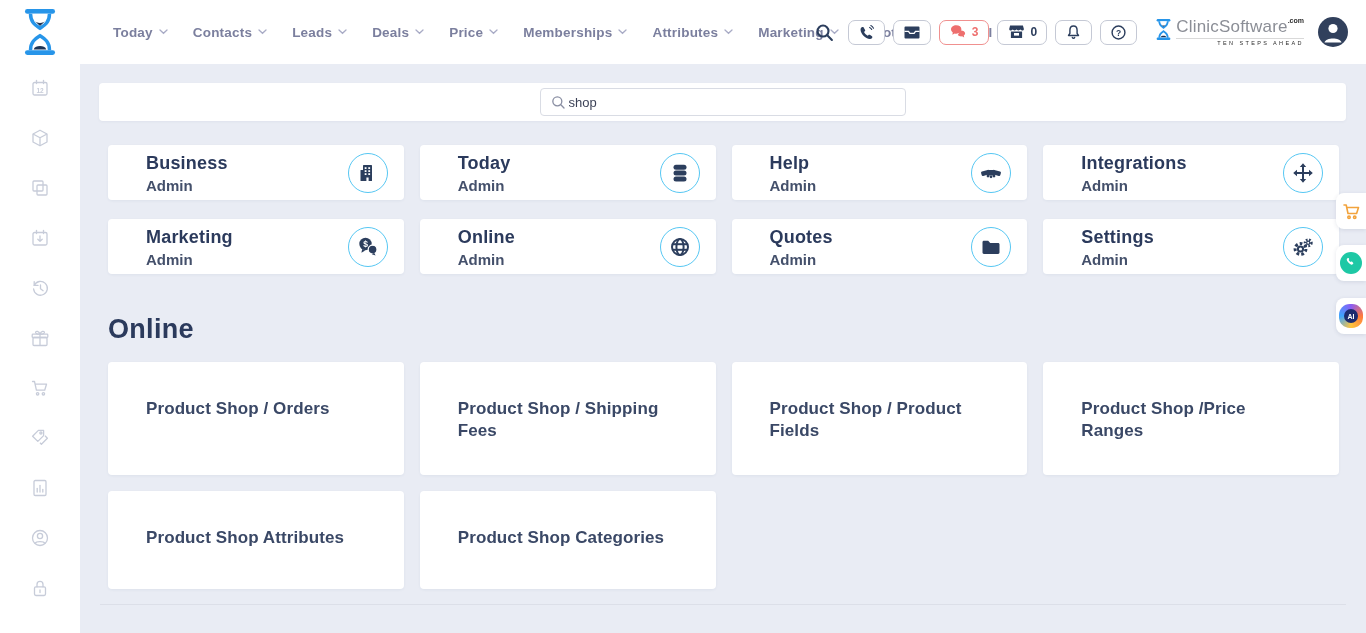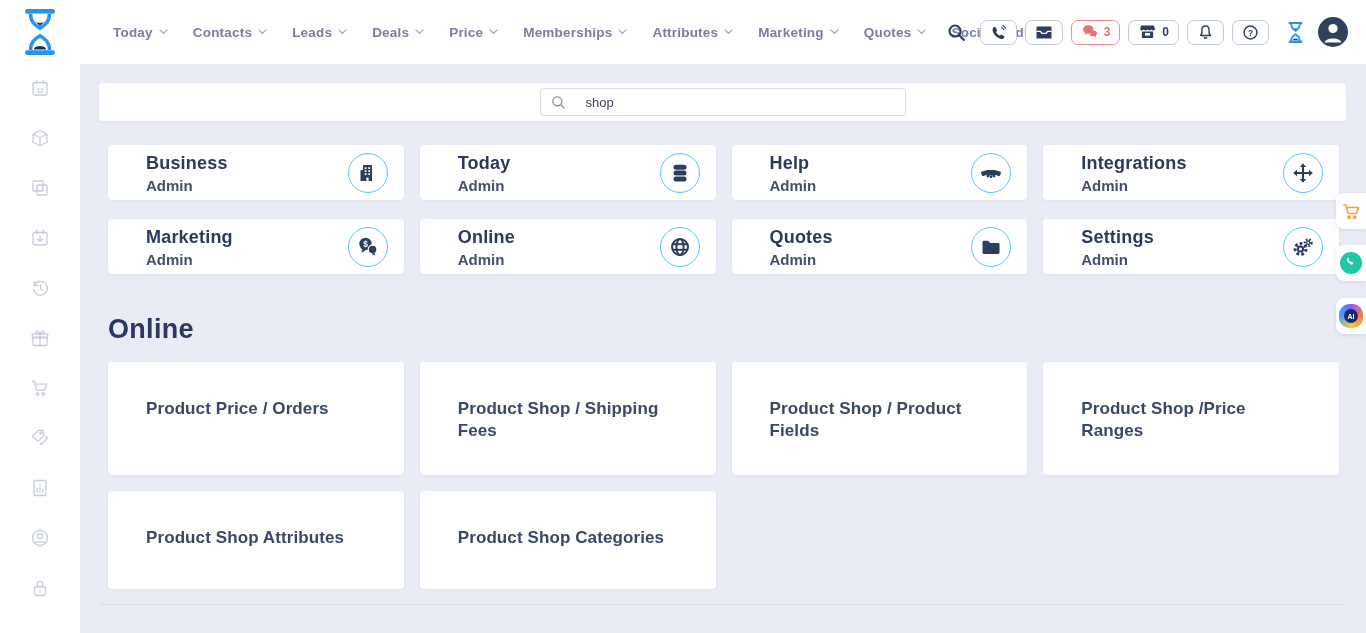--- a/index.html
+++ b/index.html
@@ -24,21 +24,21 @@
     border-top:1px solid #d9d9d9; padding-top:2px; }
   .avatar { width:30px; height:30px; border-radius:50%; background:#31405c; overflow:hidden; cursor:pointer;
     display:flex; align-items:flex-end; justify-content:center; }
   .sidebar { position:absolute; left:0; top:64px; width:80px; height:569px; background:#fff; z-index:10;
     display:flex; flex-direction:column; align-items:center; padding-top:14px; gap:30px; }
   .side-ic { width:20px; height:20px; cursor:pointer; }
   .main { position:absolute; left:80px; top:64px; width:1286px; height:569px; background:#e9ecf4; }
   .searchcard { margin:19px 20px 0 19px; height:38px; background:#fff; border-radius:4px;
     box-shadow:0 1px 3px rgba(40,60,100,.05); display:flex; align-items:center; }
   .searchbox { width:366px; height:28px; margin:0 auto; border:1px solid #d9dce4; border-radius:4px;
-    display:flex; align-items:center; gap:20px; padding:0 10px; background:#fff; }
+    display:flex; align-items:center; gap:3px; padding:0 10px; background:#fff; }
   .searchbox input { border:none; outline:none; flex:1; font-size:13px; color:#3c4257; background:transparent;
     font-family:"Liberation Sans", sans-serif; }
   .catgrid { margin:24px 27px 0 28px; display:grid; grid-template-columns:repeat(4,1fr);
     grid-auto-rows:55px; column-gap:16px; row-gap:19px; }
   .cat-card { position:relative; background:#fff; border-radius:4px; box-shadow:0 1px 3px rgba(40,60,100,.06);
     cursor:pointer; padding:8px 0 12px 38px; }
   .cat-title { font-size:18px; font-weight:600; color:#2b3a5c; letter-spacing:.2px; }
   .cat-sub { font-size:15px; font-weight:700; color:#44506b; margin-top:3px; }
   .cat-circle { position:absolute; right:16px; top:50%; transform:translateY(-50%); width:40px; height:40px;
     border:1.5px solid #56c7f3; border-radius:50%; display:flex; align-items:center; justify-content:center; background:#fff; }
@@ -180,20 +180,27 @@
     </button>
     <div class="brand">
       <svg width="17" height="23" viewBox="0 0 24 30">
           <line x1="4" y1="2" x2="20" y2="2" stroke="#2795e9" stroke-width="3.4" stroke-linecap="round"></line>
           <path d="M6 3.5 C6 9.2 9.5 11 12 12.6 C14.5 11 18 9.2 18 3.5" fill="#fff" stroke="#2795e9" stroke-width="2.6"></path>
           <path d="M8.3 7.8 C9.8 9.8 14.2 9.8 15.7 7.8 L12 11.2 Z" fill="#1d3354"></path>
           <path d="M6 26.5 C6 20.8 9.5 19 12 17.4 C14.5 19 18 20.8 18 26.5" fill="#fff" stroke="#2795e9" stroke-width="2.6"></path>
           <path d="M8 26 C9 23.2 15 23.2 16 26 Z" fill="#1d3354"></path>
           <line x1="4" y1="28" x2="20" y2="28" stroke="#2795e9" stroke-width="3.4" stroke-linecap="round"></line>
         </svg>
+      <div class="brand-text">
+        <div class="brand-row">
+          <span class="brand-name">ClinicSoftware</span>
+          <span class="brand-tld">.com</span>
+        </div>
+        <div class="brand-tag">TEN STEPS AHEAD</div>
+      </div>
     </div>
     <div class="avatar">
       <svg width="30" height="30" viewBox="0 0 30 30">
           <circle cx="15" cy="11.5" r="4.6" fill="#fff"></circle>
           <path d="M6.5 25.5c1.4-5.4 15.6-5.4 17 0z" fill="#fff"></path>
         </svg>
     </div>
   </div>
 </div>
 
@@ -370,21 +377,21 @@
             <circle cx="16.2" cy="6.8" r="2.2" fill="#2c3e5d"></circle>
             <circle cx="16.2" cy="6.8" r="1" fill="#fff"></circle>
           </svg>
       </div>
     </div>
   </div>
 
   <h2 class="section-title">Online</h2>
 
   <div class="modgrid">
-    <div class="mod-card"><span>Product Price / Orders</span></div>
+    <div class="mod-card"><span>Product Shop / Orders</span></div>
     <div class="mod-card"><span>Product Shop / Shipping Fees</span></div>
     <div class="mod-card"><span>Product Shop / Product Fields</span></div>
     <div class="mod-card"><span>Product Shop /Price Ranges</span></div>
     <div class="mod-card"><span>Product Shop Attributes</span></div>
     <div class="mod-card"><span>Product Shop Categories</span></div>
   </div>
 
   <div class="divider"></div>
 </main>
 

